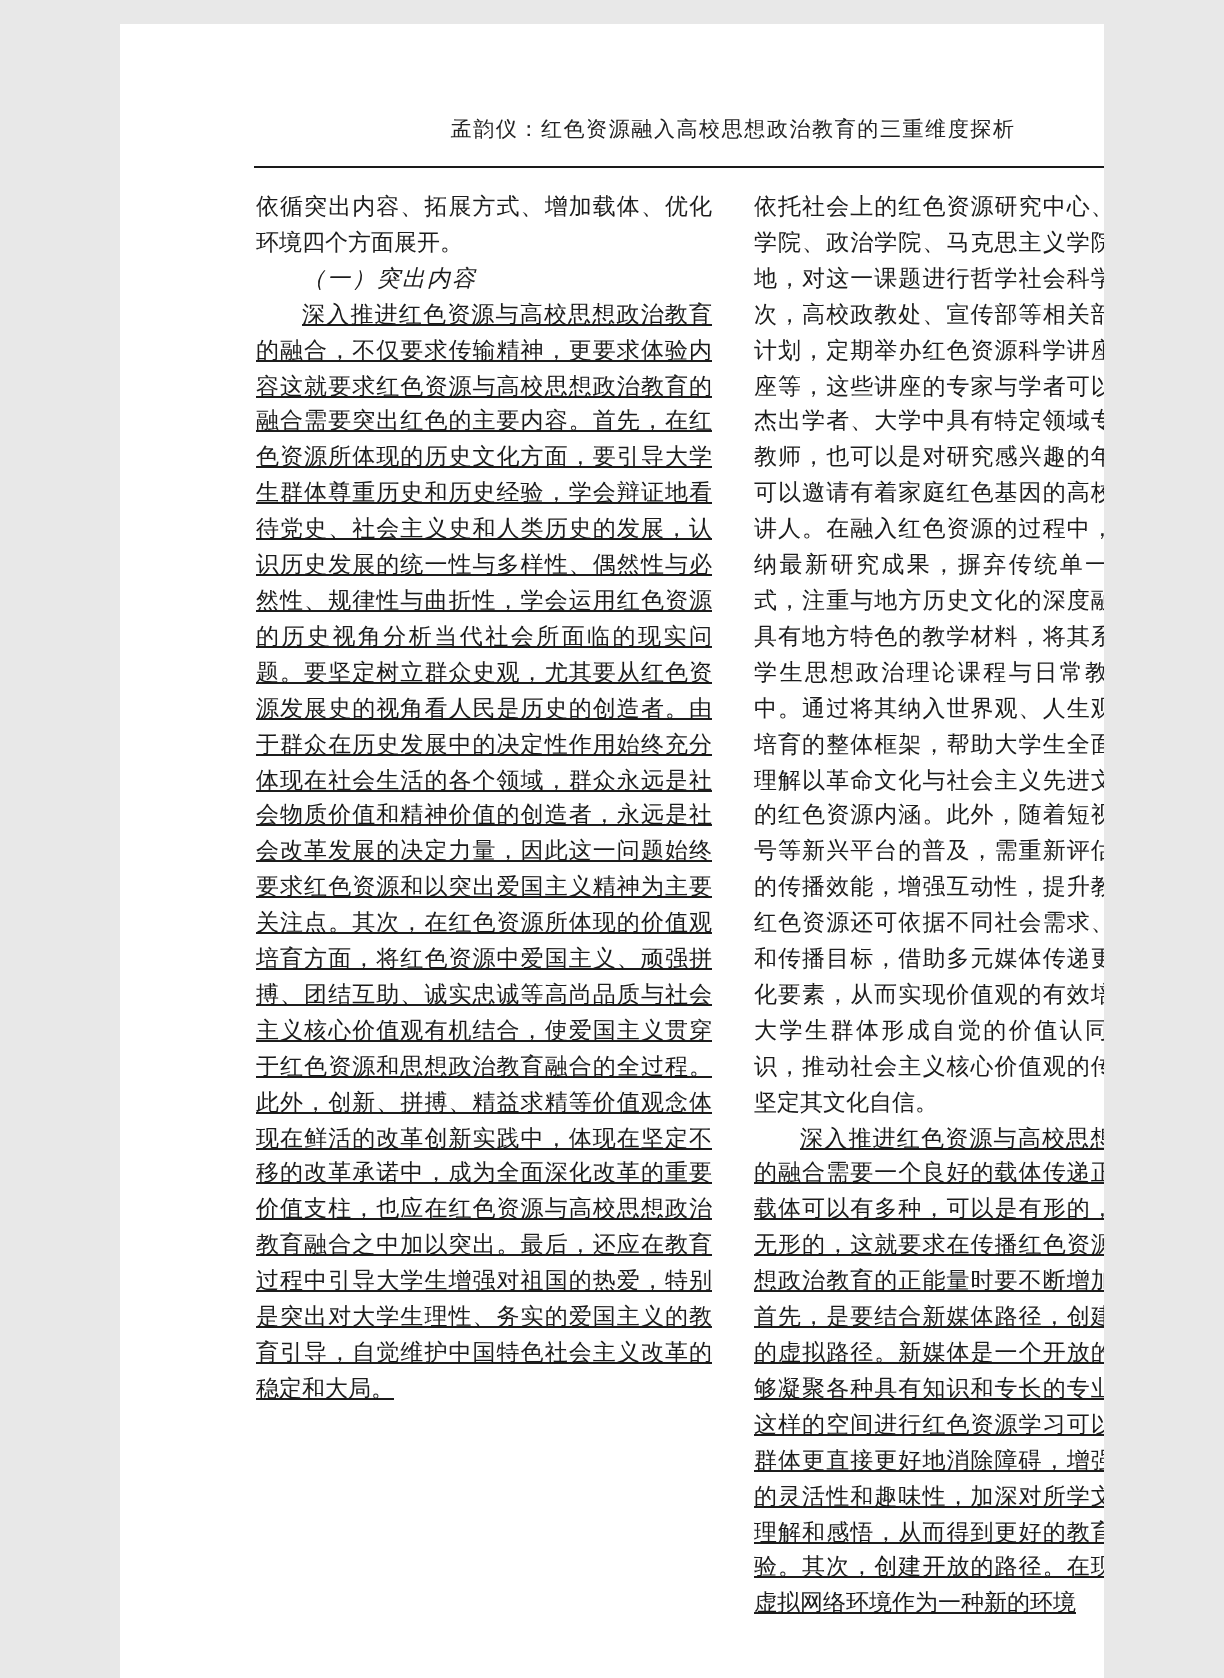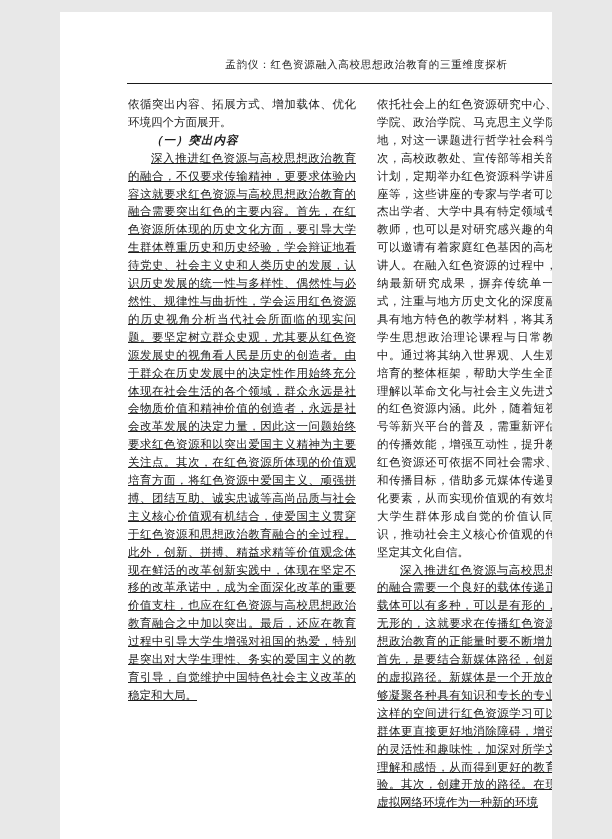--- a/index.html
+++ b/index.html
@@ -51,21 +51,21 @@
   .col p, .col h3 {
     margin: 0;
     padding: 0;
     font-size: 11.5px;
     line-height: 17.9px;
   }
   .para { text-indent: 2em; text-decoration: underline; }
   .cont { text-indent: 0; }
   .sub {
     text-indent: 2em;
-    font-weight: 700;
+    font-weight: 400;
     font-style: italic;
     letter-spacing: 1px;
   }
   .page-number {
     position: absolute;
     top: 746px;
     left: 0;
     width: 545px;
     text-align: right;
     font-size: 12px;

